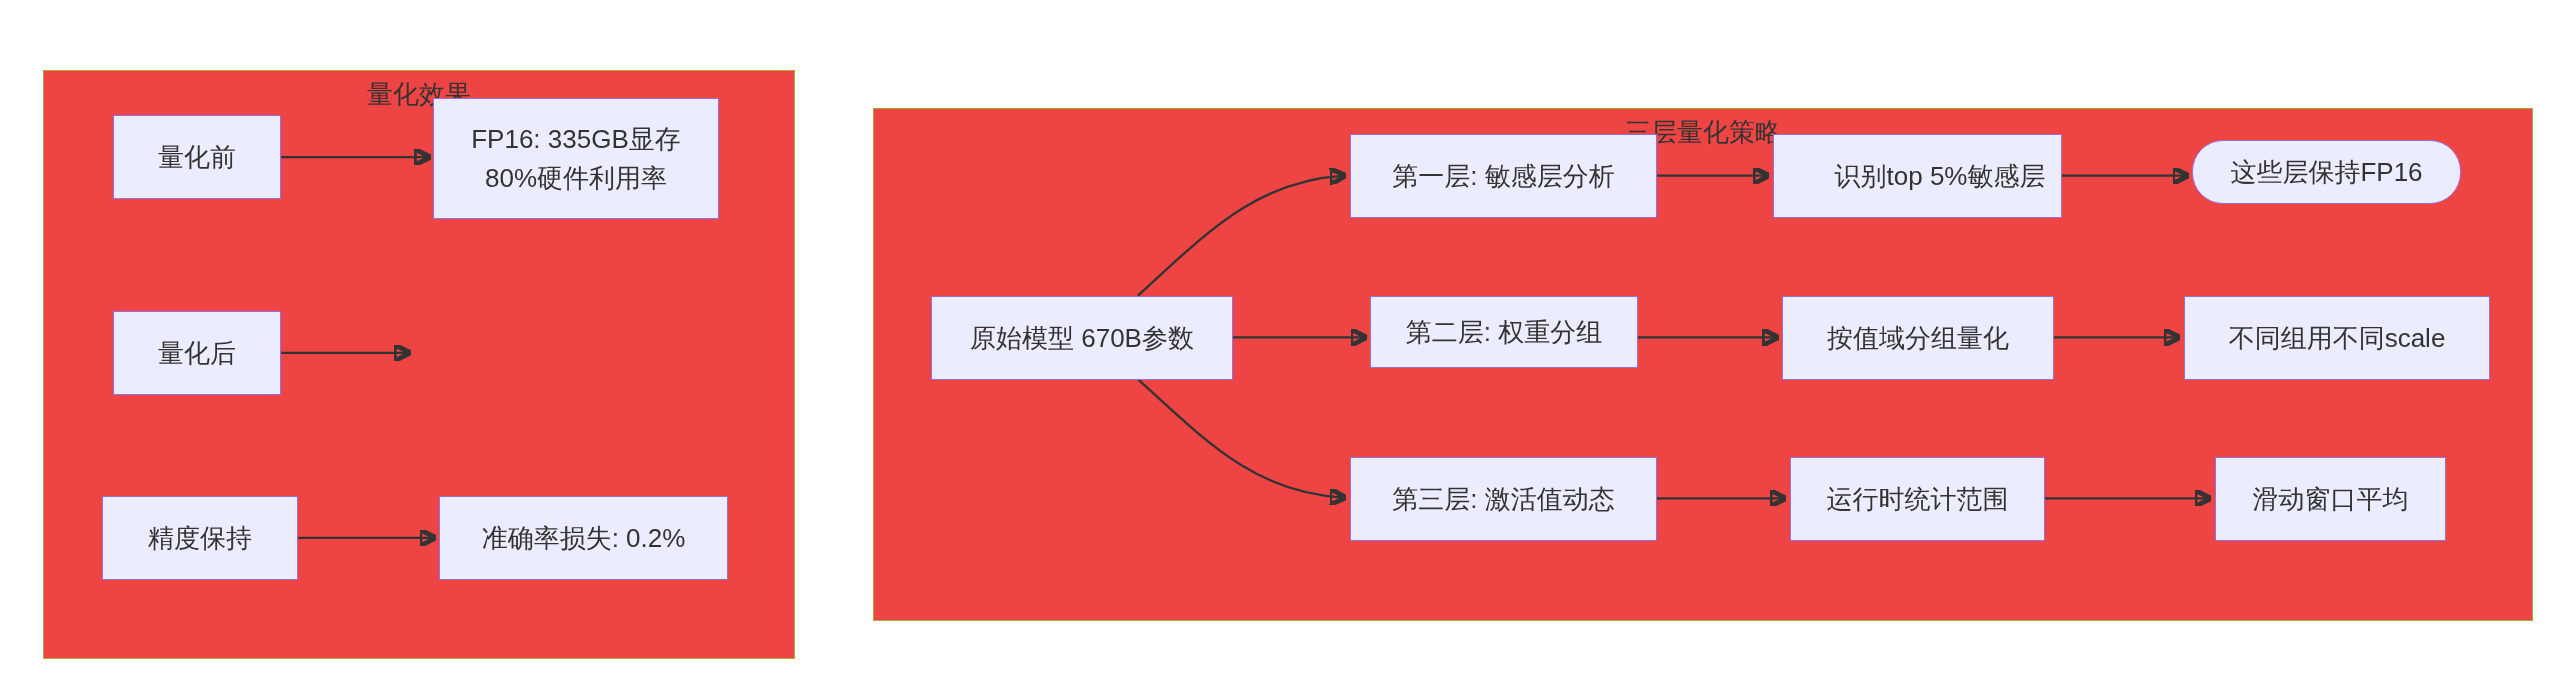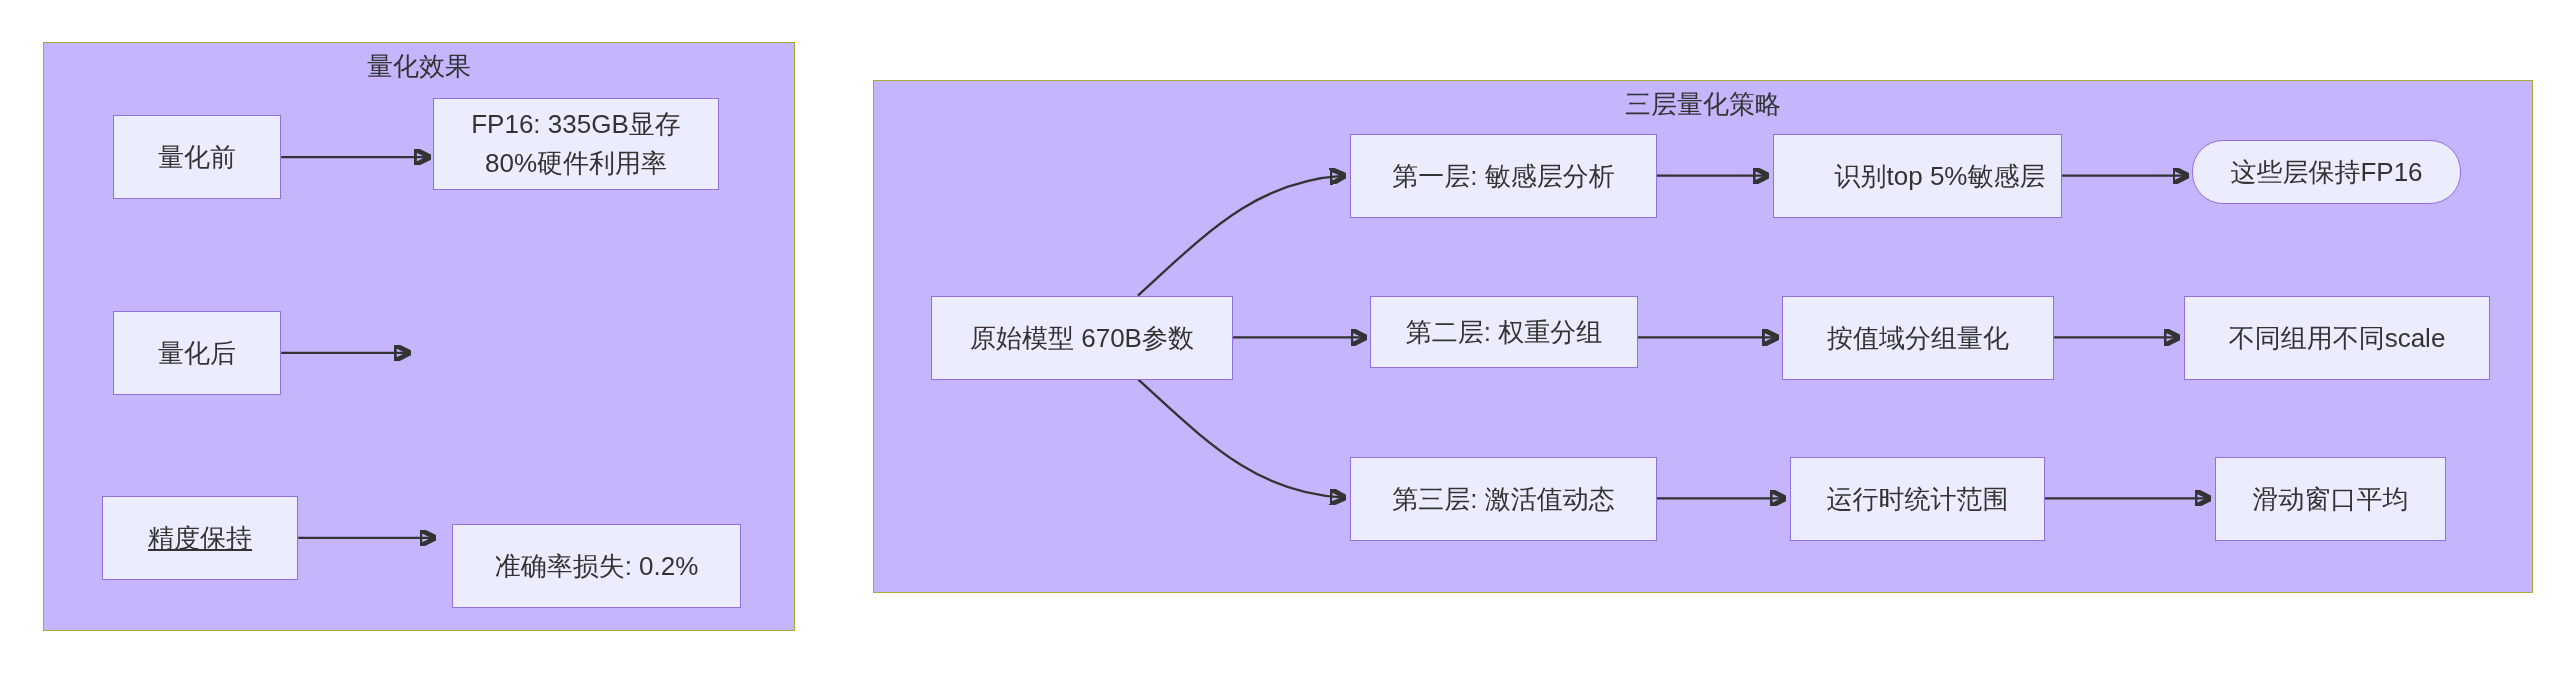--- a/index.html
+++ b/index.html
@@ -7,23 +7,24 @@
     position: relative;
     width: 2576px;
     height: 674px;
     background: #ffffff;
     font-family: "Liberation Sans", "DejaVu Sans", sans-serif;
     color: #333333;
     overflow: hidden;
   }
   .panel {
     position: absolute;
-    background: #c4b5fd;
+    background: #ef4444;
     border: 1.5px solid #AAAA33;
     box-sizing: border-box;
+    margin-top: 28px;
   }
   .panel-title {
     position: absolute;
     top: 6.2px;
     left: 0;
     right: 0;
     text-align: center;
     font-size: 26px;
     line-height: 34px;
     color: #333333;
@@ -89,35 +90,35 @@
     <path d="M2116,436 L2296,436" marker-end="url(#arrow)"></path>
     <path d="M2654,436 L2815,436" marker-end="url(#arrow)"></path>
     <path d="M2140,644 L2306,644" marker-end="url(#arrow)"></path>
     <path d="M2642,644 L2855,644" marker-end="url(#arrow)"></path>
   </svg>
 
   <div class="node" style="left:113px; top:115px; width:168px; height:84px;">
     <span>量化前</span>
   </div>
 
-  <div class="node" style="left:433px; top:98px; width:286px; height:92px;justify-content:center;">
+  <div class="node" style="left:433px; top:98px; width:286px; height:121px;justify-content:center;">
     <span>FP16: 335GB显存</span>
     <span>80%硬件利用率</span>
   </div>
 
   <div class="node" style="left:113px; top:311px; width:168px; height:84px;">
     <span>量化后</span>
   </div>
 
 
-  <div class="node" style="left:102px; top:496px; width:196px; height:84px;text-decoration:underline;">
+  <div class="node" style="left:102px; top:496px; width:196px; height:84px;">
     <span>精度保持</span>
   </div>
 
-  <div class="node" style="left:439px; top:524px; width:289px; height:84px;margin-left:13px;">
+  <div class="node" style="left:439px; top:496px; width:289px; height:84px;">
     <span>准确率损失: 0.2%</span>
   </div>
 
   <div class="node" style="left:931px; top:296px; width:302px; height:84px;">
     <span>原始模型 670B参数</span>
   </div>
 
   <div class="node" style="left:1350px; top:134px; width:307px; height:84px;align-items:center;">
     <span>第一层: 敏感层分析</span>
   </div>

